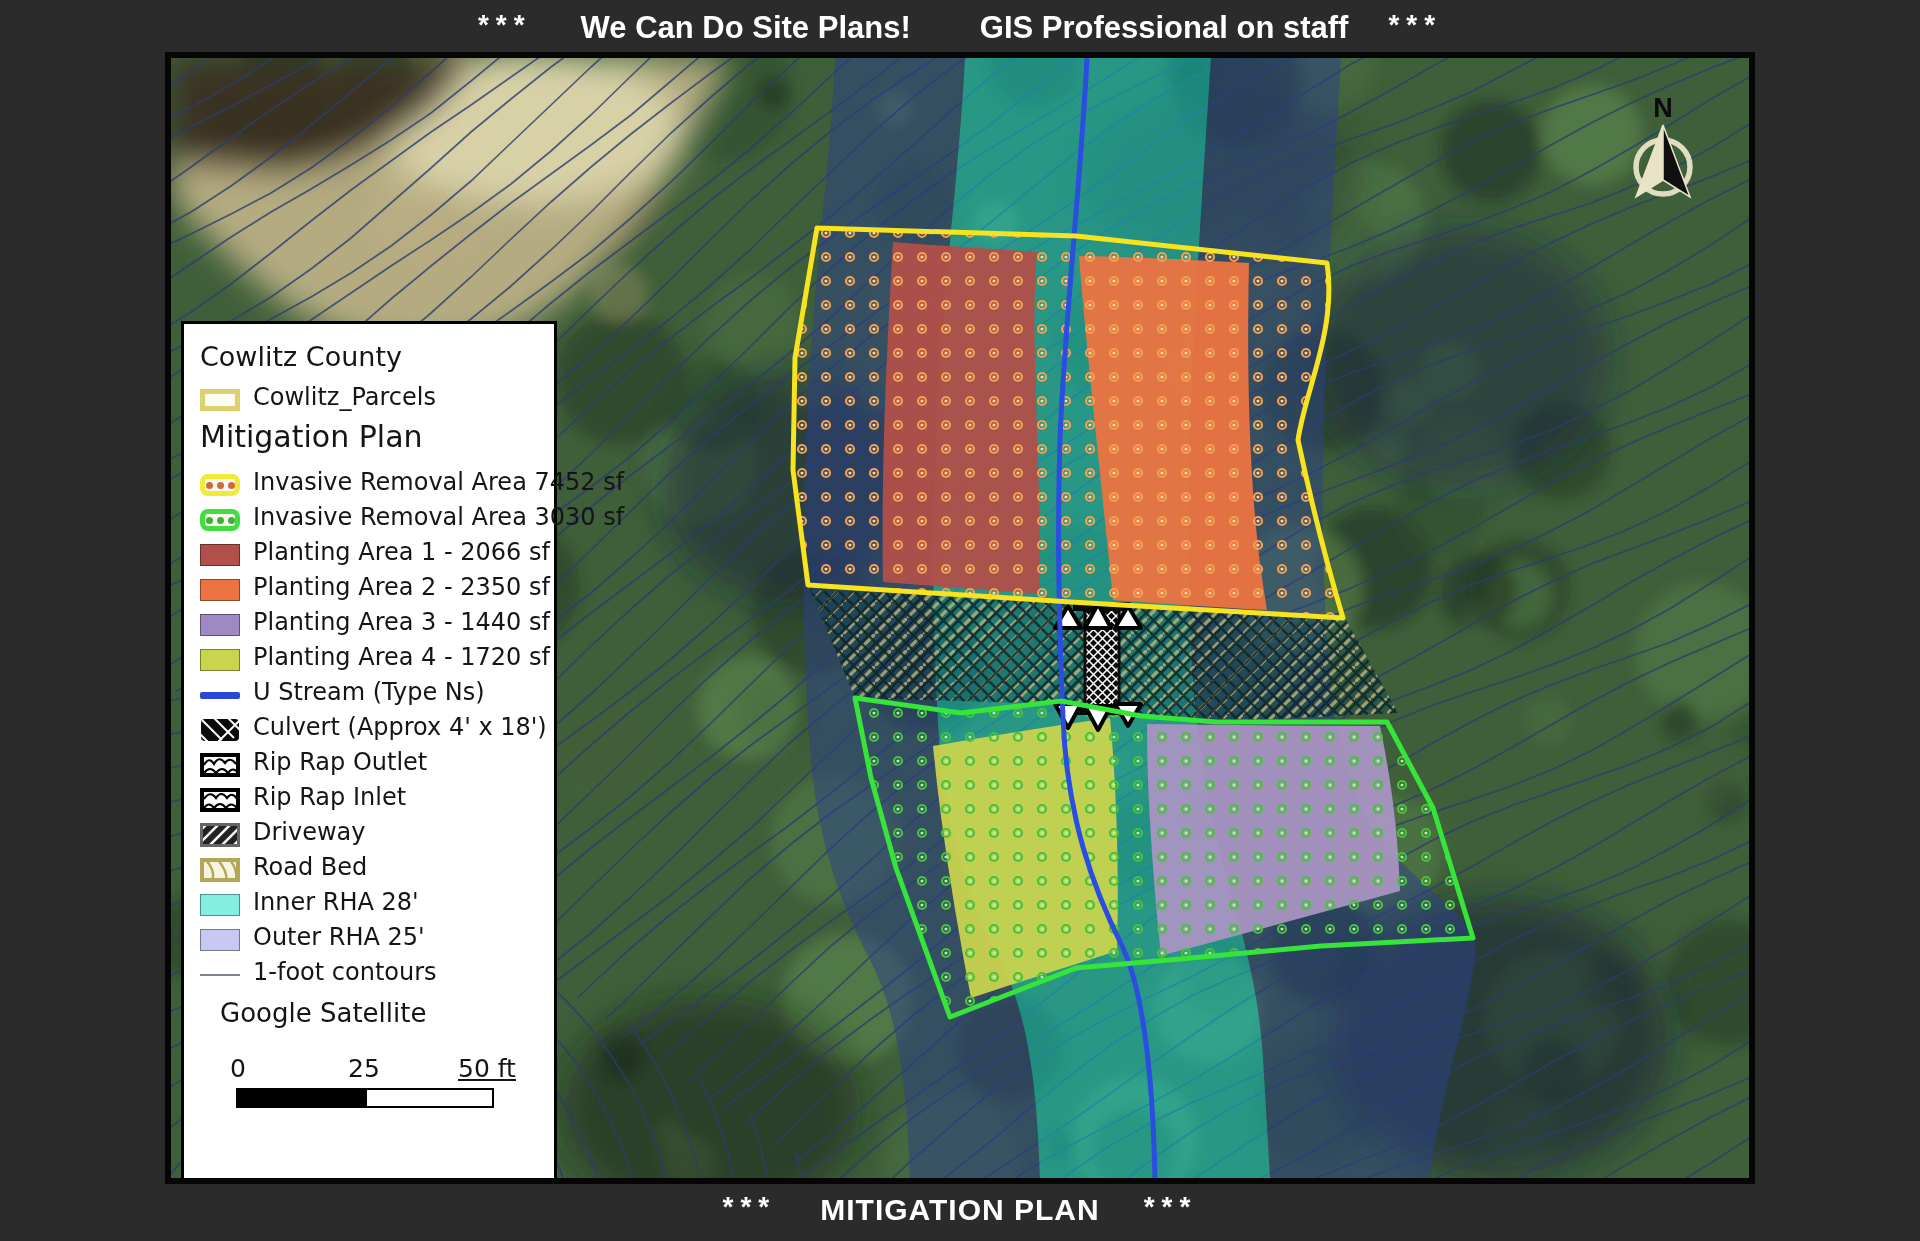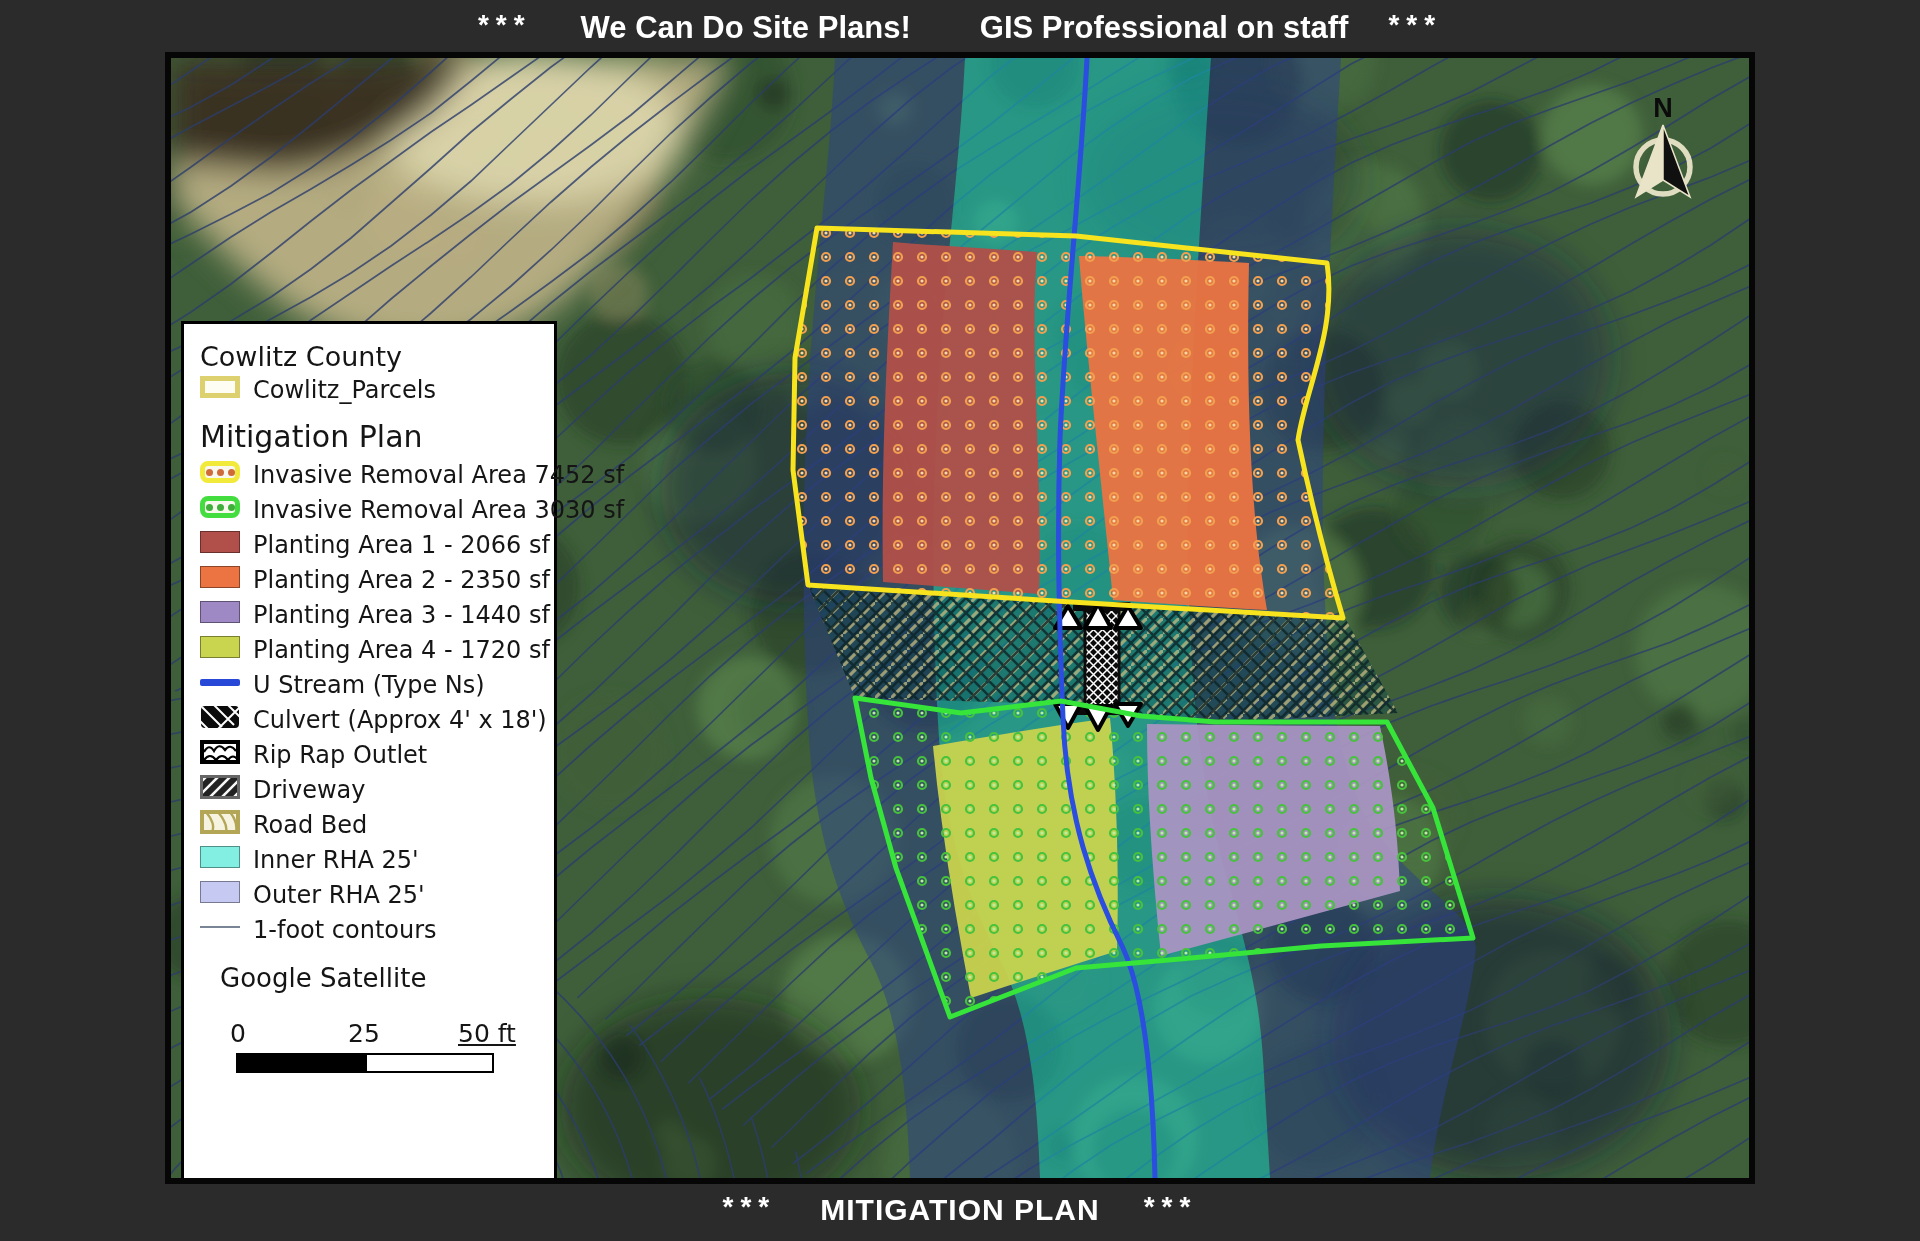--- a/index.html
+++ b/index.html
@@ -17,21 +17,21 @@
   
   .map{position:absolute;left:165px;top:52px;width:1578px;height:1120px;border:6px solid #060606;
     background:#3f5f3a;overflow:hidden;}
   .map svg.canvas{position:absolute;left:0;top:0;}
   
   .legend{position:absolute;left:10px;top:263px;width:376px;height:1026px;background:#fff;
     border:3px solid #000000;box-sizing:border-box;padding:14px 10px 10px 16px;color:#151515;}
   .lt1{font-size:27px;line-height:38px;}
   .lt2{font-size:30px;line-height:48px;margin-top:2px;}
   .lt3{font-size:26px;line-height:42px;margin-top:6px;margin-left:20px;}
-  .li{display:flex;align-items:flex-start;height:35px;}
+  .li{display:flex;align-items:flex-end;height:35px;}
   .sw{width:40px;min-width:40px;height:22px;margin-right:13px;display:flex;align-items:center;justify-content:center;box-sizing:border-box;}
   .lb{font-size:24px;white-space:nowrap;}
   .sw-parcel{width:40px;height:22px;background:#fdfdf4;border:5px solid #ddd06e;}
   .sw-inv{border-radius:8px;background:#f8f8ee;gap:4px;}
   .sw-inv.y{border:5px solid #f2ea3a;}
   .sw-inv.g{border:5px solid #43dd3f;}
   .sw-inv i{display:block;width:7px;height:7px;border-radius:50%;}
   .sw-inv.y i{background:#cf6b3b;}
   .sw-inv.g i{background:#3fae3a;}
   .sw-fill{border:1px solid rgba(0,0,0,.4);}
@@ -475,39 +475,48 @@
           <svg width="40" height="24">
               <rect x="2" y="2" width="36" height="20" fill="#fff" stroke="#000" stroke-width="4"></rect>
           <path d="M4,12 Q9,3 14,11 Q19,2 25,10 Q30,3 36,11 M4,20 Q10,12 16,20 Q22,12 28,20 Q33,13 38,20" stroke="#000" stroke-width="2.2" fill="none"></path>
             </svg>
         </span>
         <span class="lb">Rip Rap Outlet</span>
       </div>
       <div class="li">
         <span class="sw">
           <svg width="40" height="24">
+              <rect x="2" y="2" width="36" height="20" fill="#fff" stroke="#000" stroke-width="4"></rect>
+          <path d="M4,11 Q10,2 16,10 Q21,2 27,10 Q32,3 37,11 M4,20 Q9,13 14,20 Q20,12 26,20 Q31,13 37,20" stroke="#000" stroke-width="2.2" fill="none"></path>
+            </svg>
+        </span>
+        <span class="lb">Rip Rap Inlet</span>
+      </div>
+      <div class="li">
+        <span class="sw">
+          <svg width="40" height="24">
               <rect x="1.5" y="1.5" width="37" height="21" fill="#f7f7f7" stroke="#666" stroke-width="3"></rect>
           <path d="M0,26 L26,0 M12,26 L38,0 M24,26 L50,0 M-12,26 L14,0" stroke="#222" stroke-width="6" fill="none"></path>
           <rect x="1.5" y="1.5" width="37" height="21" fill="none" stroke="#666" stroke-width="3"></rect>
             </svg>
         </span>
         <span class="lb">Driveway</span>
       </div>
       <div class="li">
         <span class="sw">
           <svg width="40" height="24">
               <rect x="2" y="2" width="36" height="20" fill="#f6f3e0" stroke="#b3a757" stroke-width="4"></rect>
           <path d="M6,2 Q16,14 12,22 M18,2 Q28,14 26,22 M30,2 Q38,12 36,22" stroke="#b3a757" stroke-width="2.4" fill="none"></path>
             </svg>
         </span>
         <span class="lb">Road Bed</span>
       </div>
       <div class="li">
         <span class="sw sw-fill f-cyn"></span>
-        <span class="lb">Inner RHA 25'</span>
+        <span class="lb">Inner RHA 28'</span>
       </div>
       <div class="li">
         <span class="sw sw-fill f-lav"></span>
         <span class="lb">Outer RHA 25'</span>
       </div>
       <div class="li">
         <span class="sw">
             <span class="sw-linet" style="width:40px"></span>
           </span>
         <span class="lb">1-foot contours</span>

